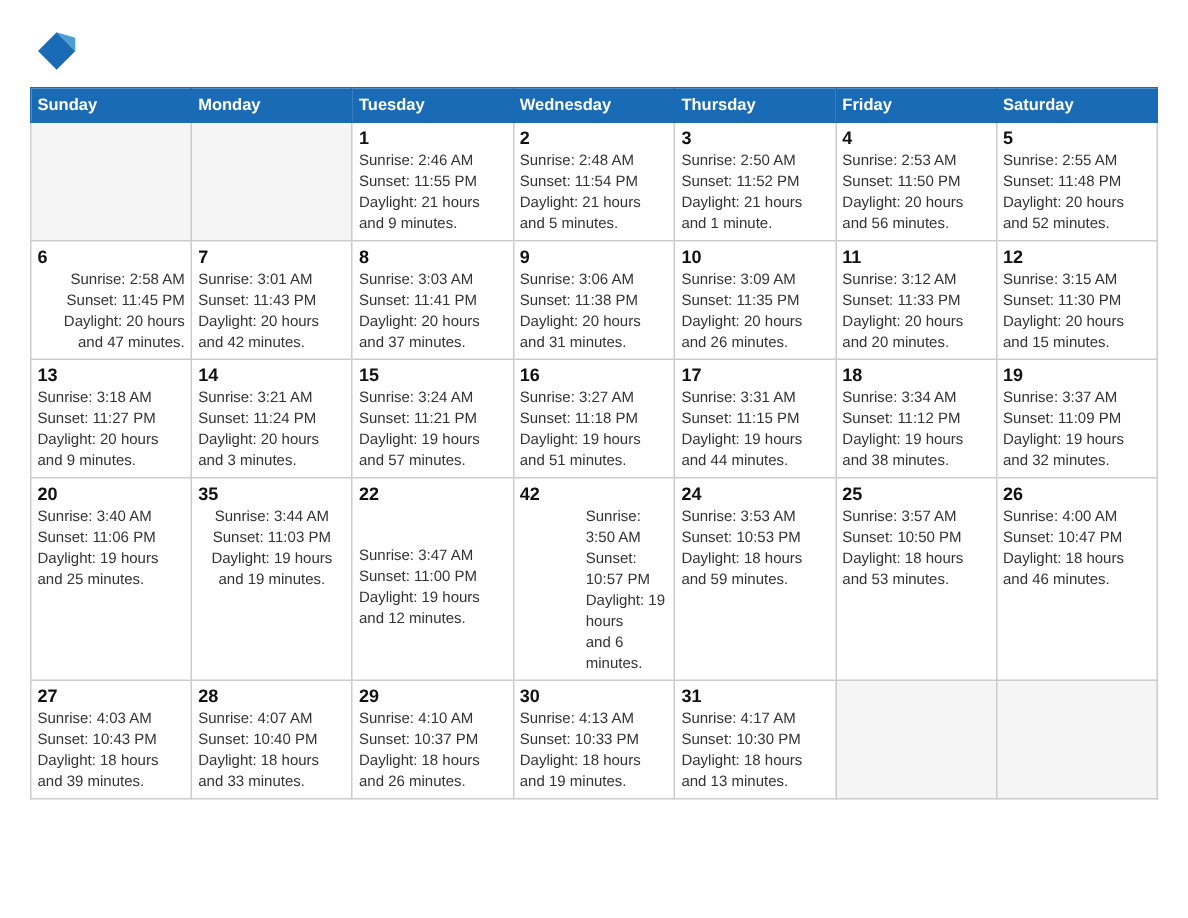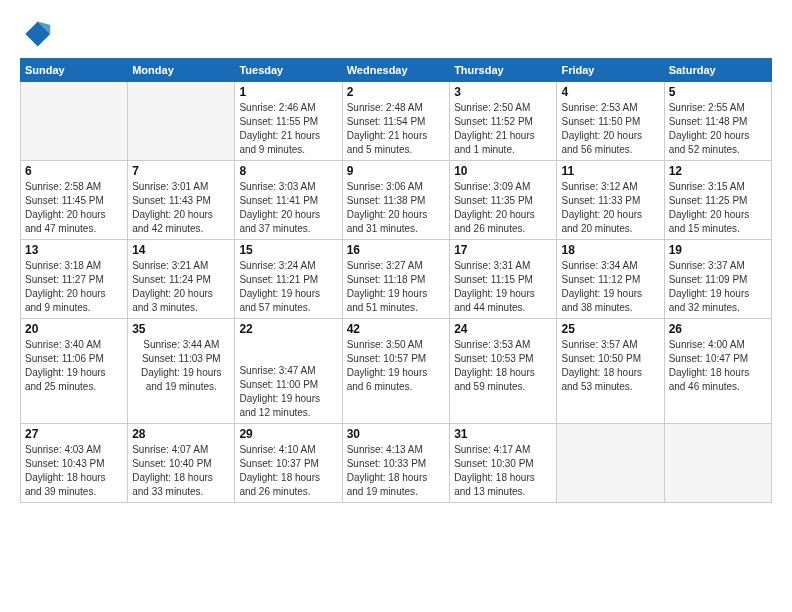--- a/index.html
+++ b/index.html
@@ -163,21 +163,21 @@
             <span class="day-num">5</span>
             <div class="day-info" style="white-space: pre-line;">Sunrise: 2:55 AM
 Sunset: 11:48 PM
 Daylight: 20 hours
 and 52 minutes.</div>
           </td>
         </tr>
         <tr>
           <td>
             <span class="day-num">6</span>
-            <div class="day-info" style="white-space: pre-line;">Sunrise: 2:58 AM
+            <div class="day-info" style="white-space: pre-line; text-align: right;">Sunrise: 2:58 AM
 Sunset: 11:45 PM
 Daylight: 20 hours
 and 47 minutes.</div>
           </td>
           <td>
             <span class="day-num">7</span>
             <div class="day-info" style="white-space: pre-line;">Sunrise: 3:01 AM
 Sunset: 11:43 PM
 Daylight: 20 hours
 and 42 minutes.</div>
@@ -206,21 +206,21 @@
           <td>
             <span class="day-num">11</span>
             <div class="day-info" style="white-space: pre-line;">Sunrise: 3:12 AM
 Sunset: 11:33 PM
 Daylight: 20 hours
 and 20 minutes.</div>
           </td>
           <td>
             <span class="day-num">12</span>
             <div class="day-info" style="white-space: pre-line;">Sunrise: 3:15 AM
-Sunset: 11:25 PM
+Sunset: 11:30 PM
 Daylight: 20 hours
 and 15 minutes.</div>
           </td>
         </tr>
         <tr>
           <td>
             <span class="day-num">13</span>
             <div class="day-info" style="white-space: pre-line;">Sunrise: 3:18 AM
 Sunset: 11:27 PM
 Daylight: 20 hours
@@ -286,21 +286,21 @@
           </td>
           <td>
             <span class="day-num">22</span>
             <div class="day-info" style="white-space: pre-line; margin-top: 28px;">Sunrise: 3:47 AM
 Sunset: 11:00 PM
 Daylight: 19 hours
 and 12 minutes.</div>
           </td>
           <td>
             <span class="day-num">42</span>
-            <div class="day-info" style="white-space: pre-line;">Sunrise: 3:50 AM
+            <div class="day-info" style="white-space: pre-line; margin-left: 44px;">Sunrise: 3:50 AM
 Sunset: 10:57 PM
 Daylight: 19 hours
 and 6 minutes.</div>
           </td>
           <td>
             <span class="day-num">24</span>
             <div class="day-info" style="white-space: pre-line;">Sunrise: 3:53 AM
 Sunset: 10:53 PM
 Daylight: 18 hours
 and 59 minutes.</div>

